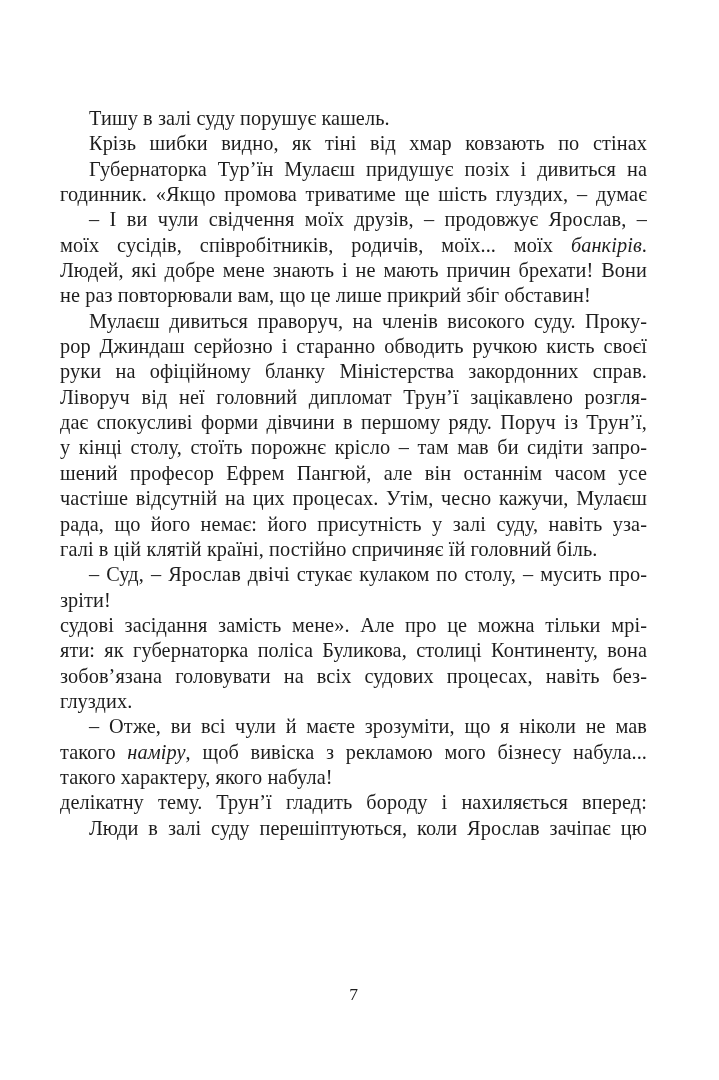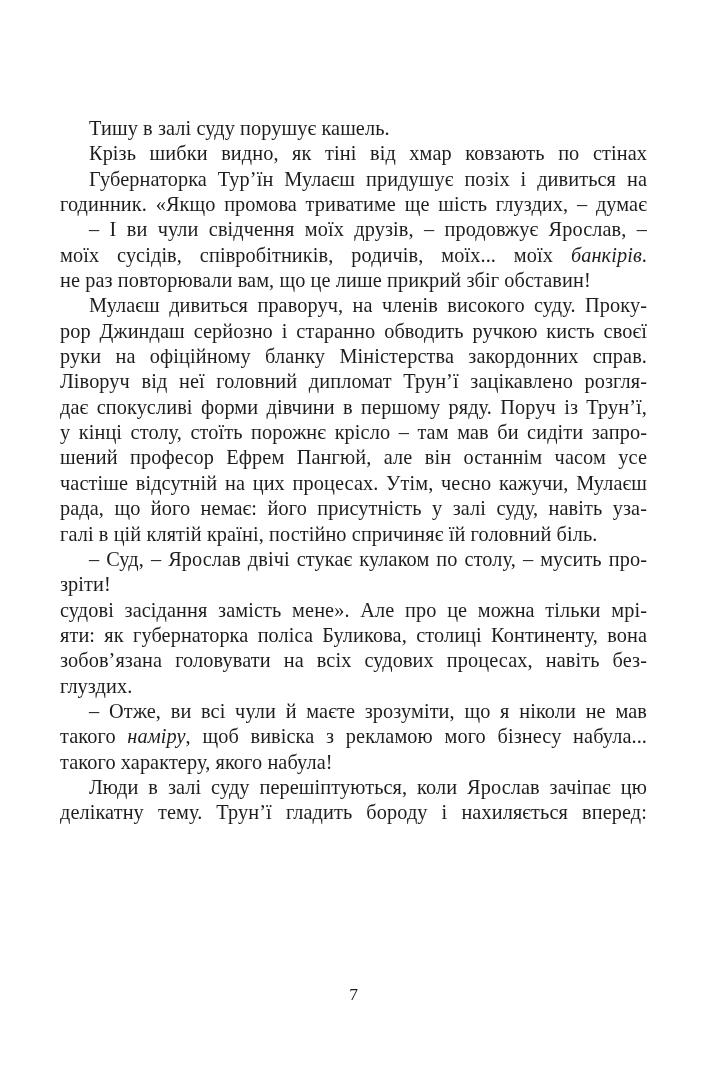--- a/index.html
+++ b/index.html
@@ -16,21 +16,21 @@
     color: #1d1d1d;
   }
   .page {
     position: absolute;
     inset: 0;
     background: #ffffff;
   }
   .text-block {
     position: absolute;
     left: 60px;
-    top: 116px;
+    top: 106px;
     width: 587px;
   }
   .line {
     font-size: 20.3px;
     line-height: 25.35px;
     height: 25.35px;
     text-align: justify;
     text-align-last: justify;
     white-space: nowrap;
     letter-spacing: 0.1px;
@@ -57,37 +57,38 @@
 <body>
 
 <div class="page">
   <div class="text-block">
       <div class="line indent para-end">Тишу в залі суду порушує кашель.</div>
       <div class="line indent">Крізь шибки видно, як тіні від хмар ковзають по стінах</div>
       <div class="line indent">Губернаторка Тур’їн Мулаєш придушує позіх і дивиться на</div>
       <div class="line">годинник. «Якщо промова триватиме ще шість глуздих, – думає</div>
       <div class="line indent">– І ви чули свідчення моїх друзів, – продовжує Ярослав, –</div>
       <div class="line">моїх сусідів, співробітників, родичів, моїх... моїх <i>банкірів</i>.</div>
+      <div class="line">Людей, які добре мене знають і не мають причин брехати! Вони</div>
       <div class="line para-end">не раз повторювали вам, що це лише прикрий збіг обставин!</div>
       <div class="line indent">Мулаєш дивиться праворуч, на членів високого суду. Проку-</div>
       <div class="line">рор Джиндаш серйозно і старанно обводить ручкою кисть своєї</div>
       <div class="line">руки на офіційному бланку Міністерства закордонних справ.</div>
       <div class="line">Ліворуч від неї головний дипломат Трун’ї зацікавлено розгля-</div>
       <div class="line">дає спокусливі форми дівчини в першому ряду. Поруч із Трун’ї,</div>
       <div class="line">у кінці столу, стоїть порожнє крісло – там мав би сидіти запро-</div>
       <div class="line">шений професор Ефрем Пангюй, але він останнім часом усе</div>
       <div class="line">частіше відсутній на цих процесах. Утім, чесно кажучи, Мулаєш</div>
       <div class="line">рада, що його немає: його присутність у залі суду, навіть уза-</div>
       <div class="line para-end">галі в цій клятій країні, постійно спричиняє їй головний біль.</div>
       <div class="line indent">– Суд, – Ярослав двічі стукає кулаком по столу, – мусить про-</div>
       <div class="line para-end">зріти!</div>
       <div class="line">судові засідання замість мене». Але про це можна тільки мрі-</div>
       <div class="line">яти: як губернаторка поліса Буликова, столиці Континенту, вона</div>
       <div class="line">зобов’язана головувати на всіх судових процесах, навіть без-</div>
       <div class="line para-end">глуздих.</div>
       <div class="line indent">– Отже, ви всі чули й маєте зрозуміти, що я ніколи не мав</div>
       <div class="line">такого <i>наміру</i>, щоб вивіска з рекламою мого бізнесу набула...</div>
       <div class="line para-end">такого характеру, якого набула!</div>
+      <div class="line">делікатну тему. Трун’ї гладить бороду і нахиляється вперед:</div>
       <div class="line indent">Люди в залі суду перешіптуються, коли Ярослав зачіпає цю</div>
-      <div class="line">делікатну тему. Трун’ї гладить бороду і нахиляється вперед:</div>
     </div>
   <div class="page-number">7</div>
 </div>
 
 </body></html>

